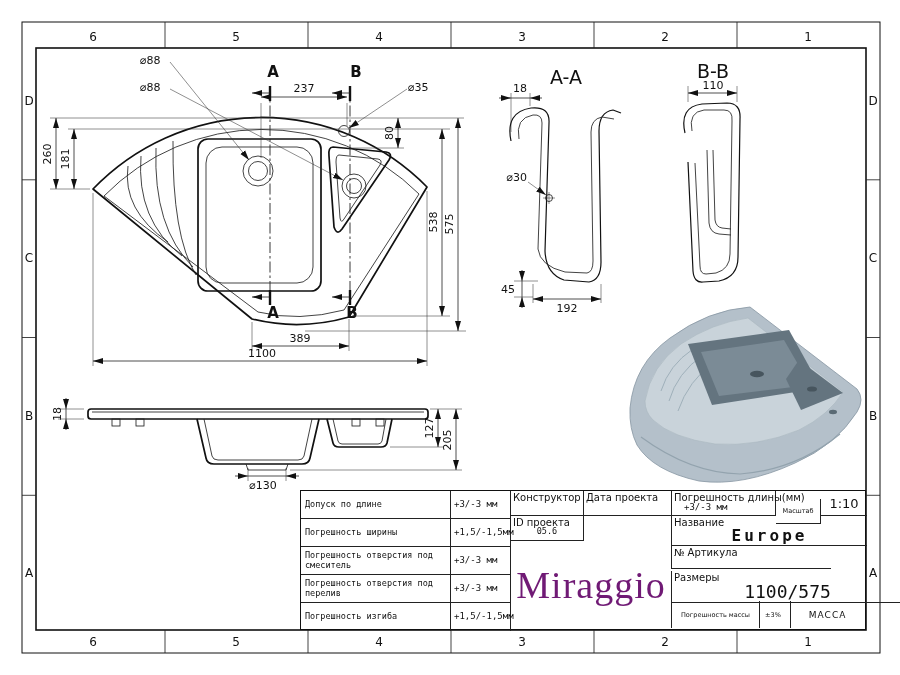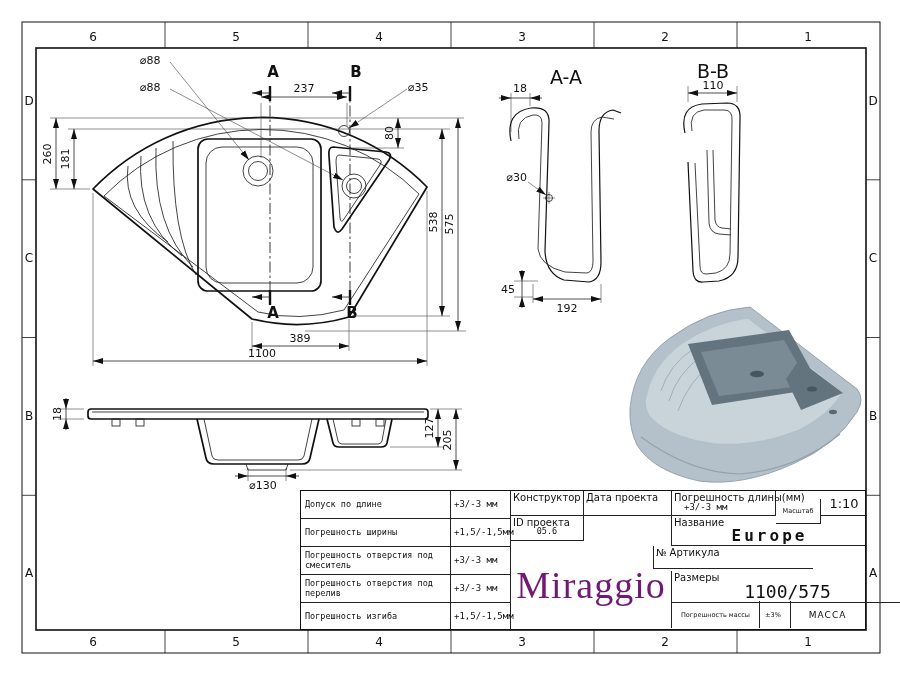--- a/index.html
+++ b/index.html
@@ -279,21 +279,21 @@
   <div class="cell bb br" style="left:475px;top:8px;width:45px;height:25px">
     <div class="tinyc">Масштаб</div>
   </div>
   <div class="cell bb" style="left:520px;top:0;width:46px;height:25px">
     <div class="scaleval">1:10</div>
   </div>
   <div class="cell bl bb" style="left:370px;top:25px;width:196px;height:30px">
     <span class="tinytl">Название</span>
     <div class="europe">Europe</div>
   </div>
-  <div class="cell bl bb" style="left:352px;top:55px;width:160px;height:23px">
+  <div class="cell bl bb" style="left:370px;top:55px;width:160px;height:23px">
     <span class="tinytl">№ Артикула</span>
   </div>
   <div class="cell bl bb" style="left:370px;top:80px;width:232px;height:32px">
     <span class="tinytl">Размеры</span>
     <div class="sizeval">1100/575</div>
   </div>
   <div class="cell bl br" style="left:370px;top:110px;width:89px;height:27px">
     <div class="tinyc">Погрешность массы</div>
   </div>
   <div class="cell br" style="left:455px;top:110px;width:35px;height:27px">

